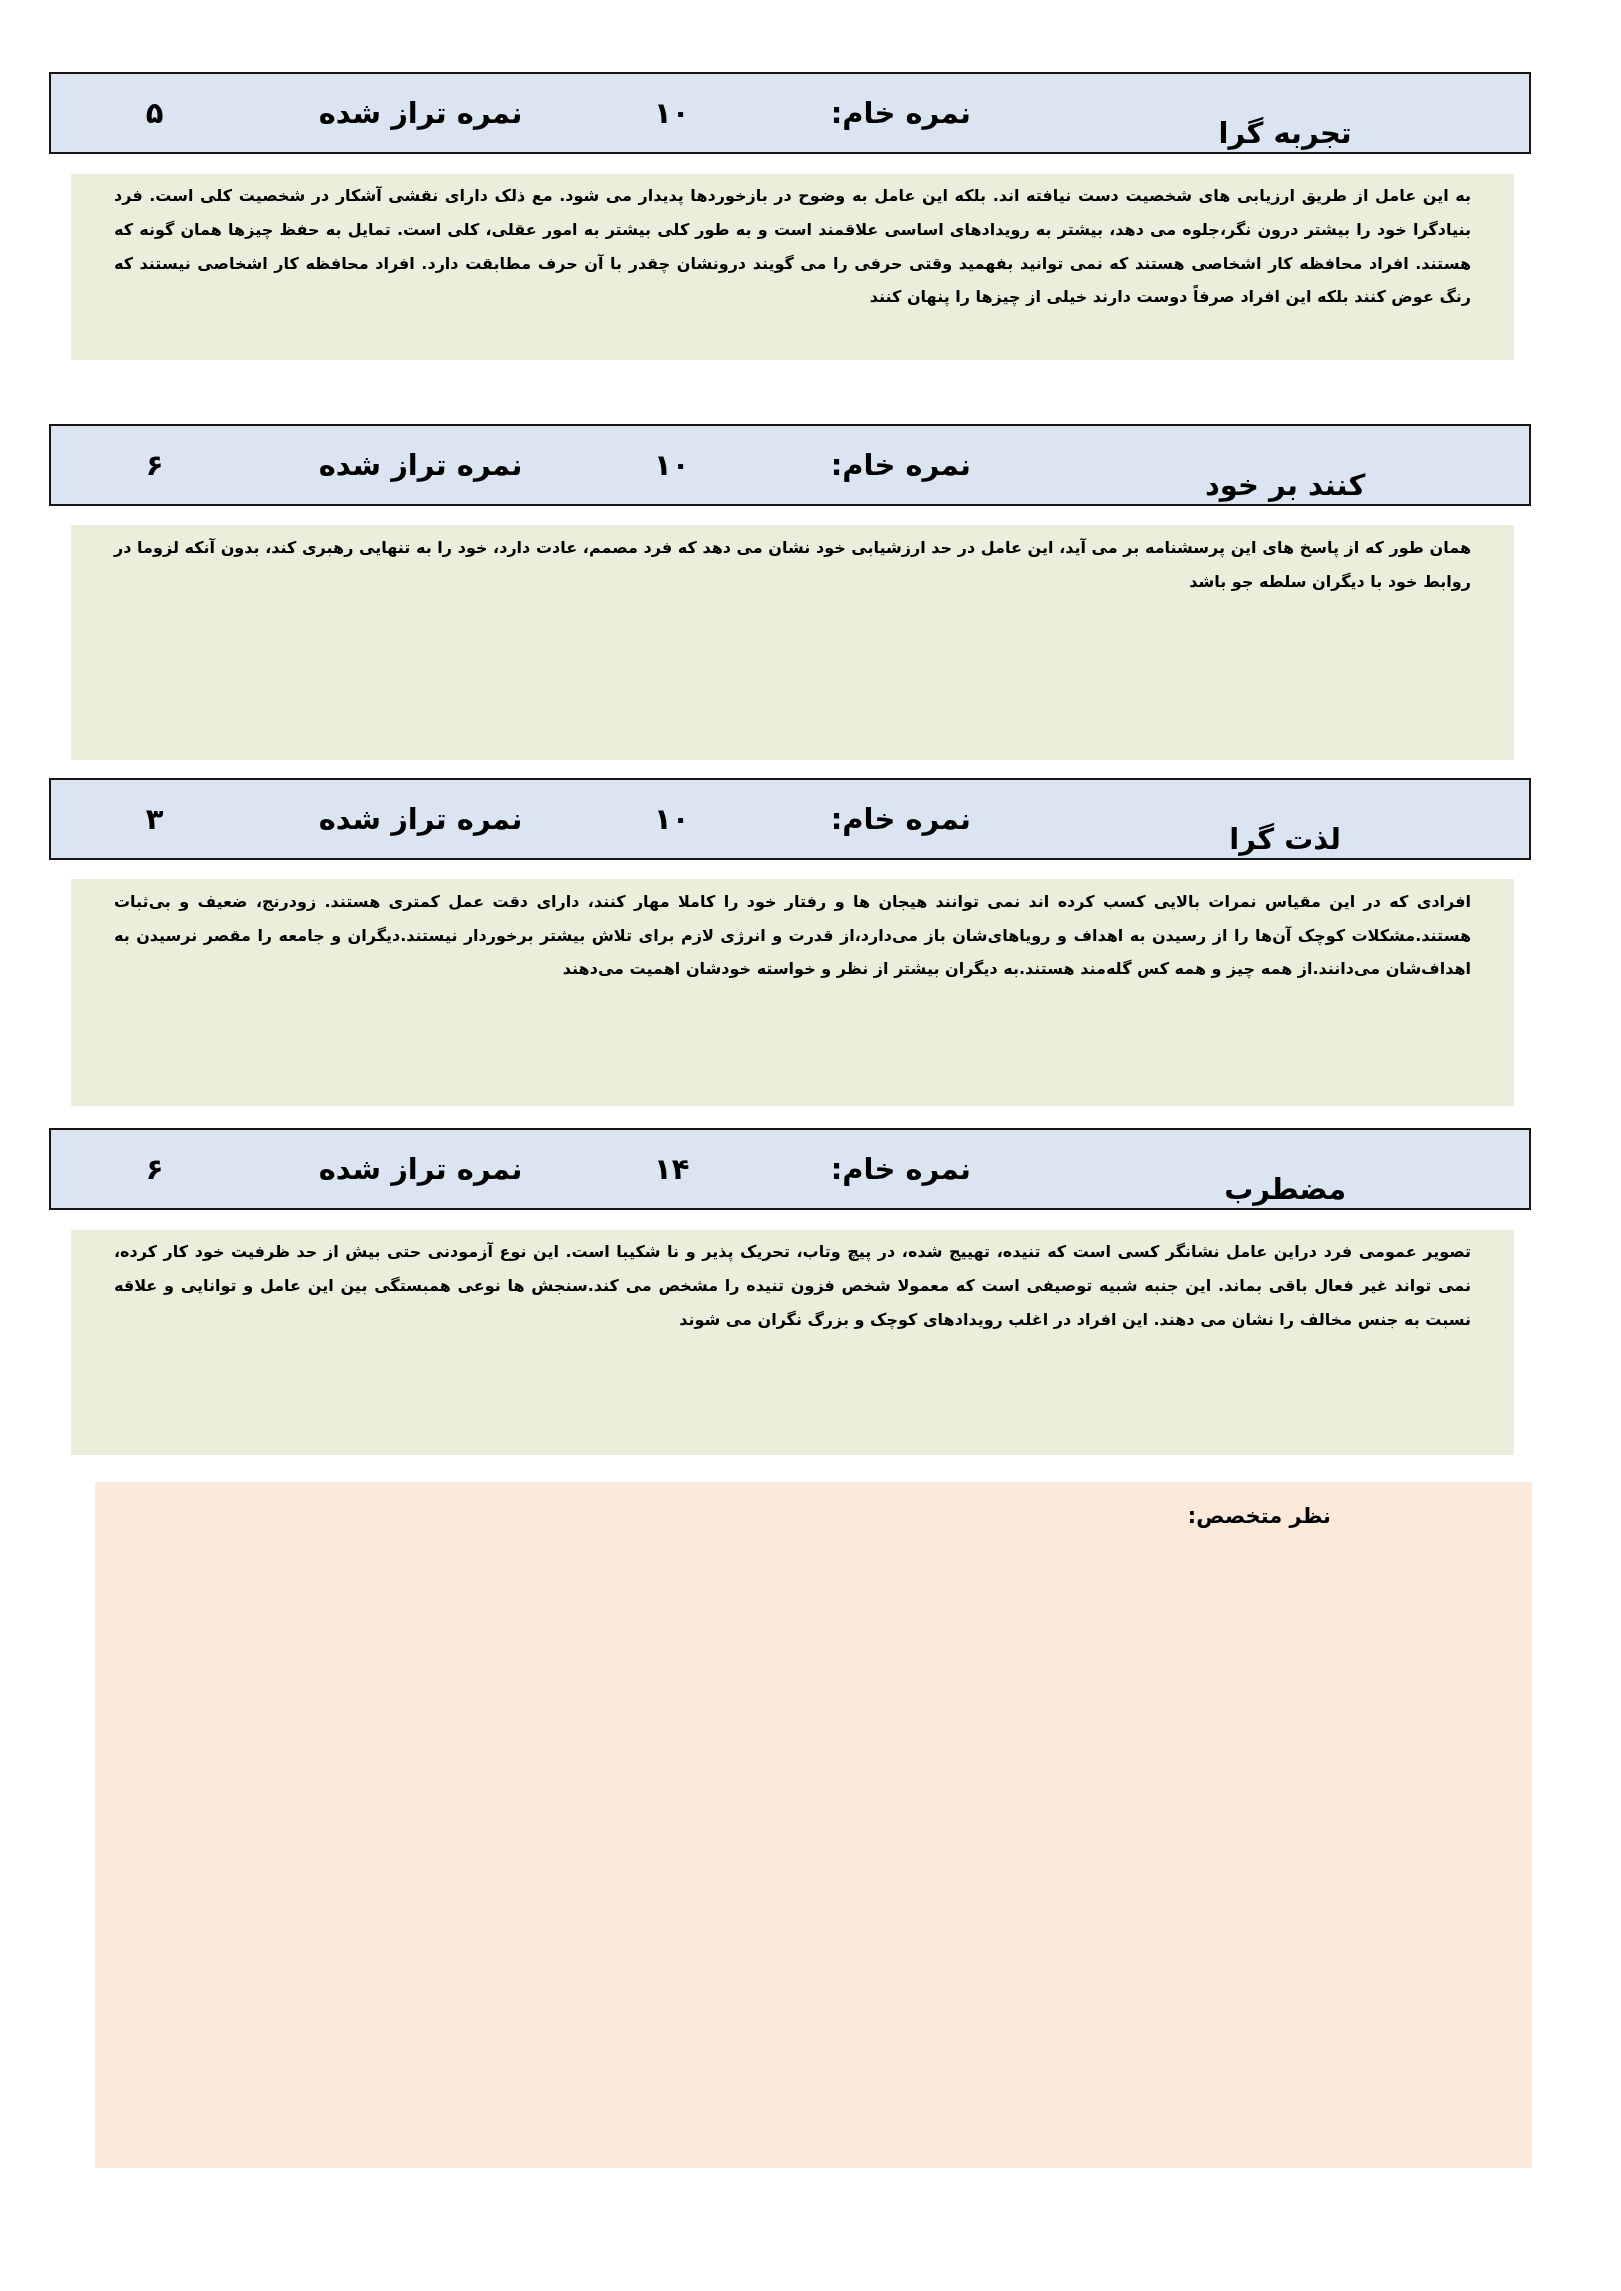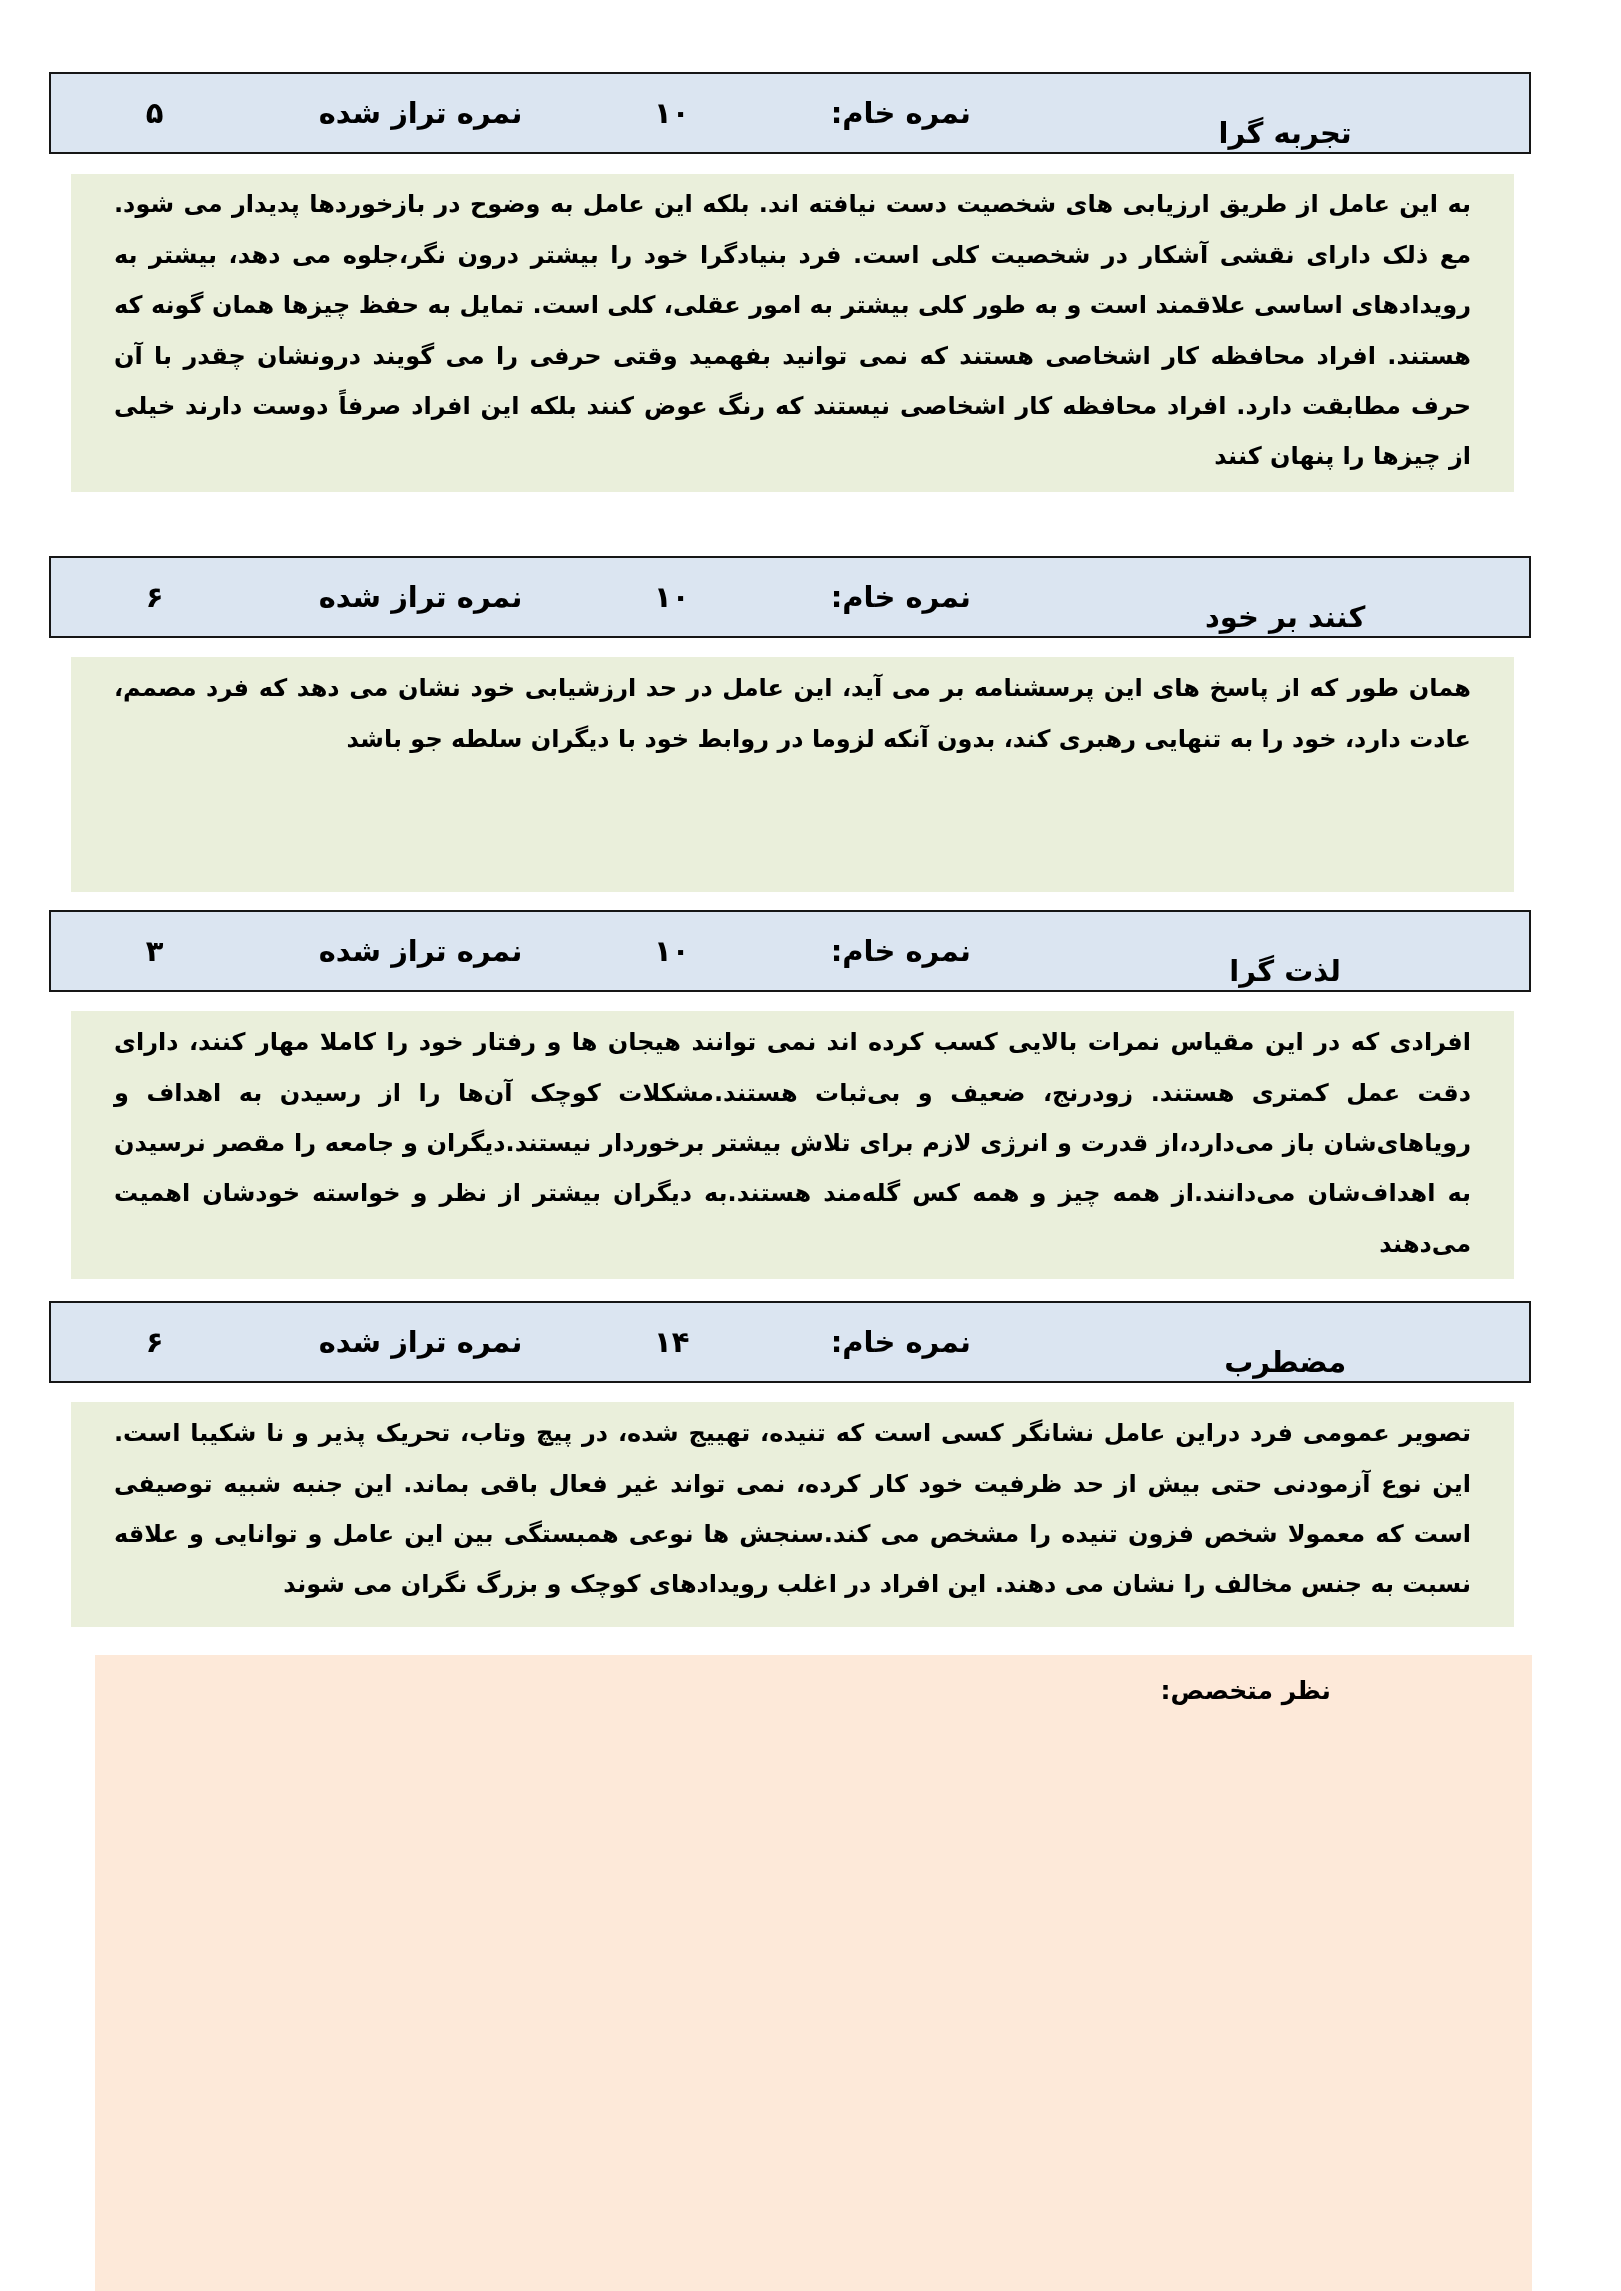--- a/index.html
+++ b/index.html
@@ -39,21 +39,21 @@
 
   
   .trait-desc {
     margin-left: 71px;
     margin-top: 19.6px;
     width: 1443px;
     background: #eaefdb;
     direction: rtl;
     text-align: justify;
     font-weight: bold;
-    font-size: 24px;
+    font-size: 16px;
     line-height: 2.1;
     color: #000000;
     padding: 5.9px 43px 9.8px 43px;
   }
   .d1 { min-height: 186px; }
   .d2 { min-height: 235px; }
   .d3 { min-height: 227px; }
   .d4 { min-height: 225px; }
 
   .s2 { margin-top: 64px; }
@@ -65,21 +65,21 @@
     margin-top: 27.4px;
     margin-left: 95px;
     width: 1437px;
     height: 686px;
     background: #fde9d9;
     direction: rtl;
     padding: 21.6px 201px 0 39px;
   }
   .expert-title {
     font-weight: bold;
-    font-size: 25px;
+    font-size: 21px;
     color: #000000;
     margin-left: 32px;
   }
 </style>
 </head>
 <body>
 
 <div class="section s1">
   <div class="trait-header">
     <div class="cell c-name">تجربه گرا</div>

